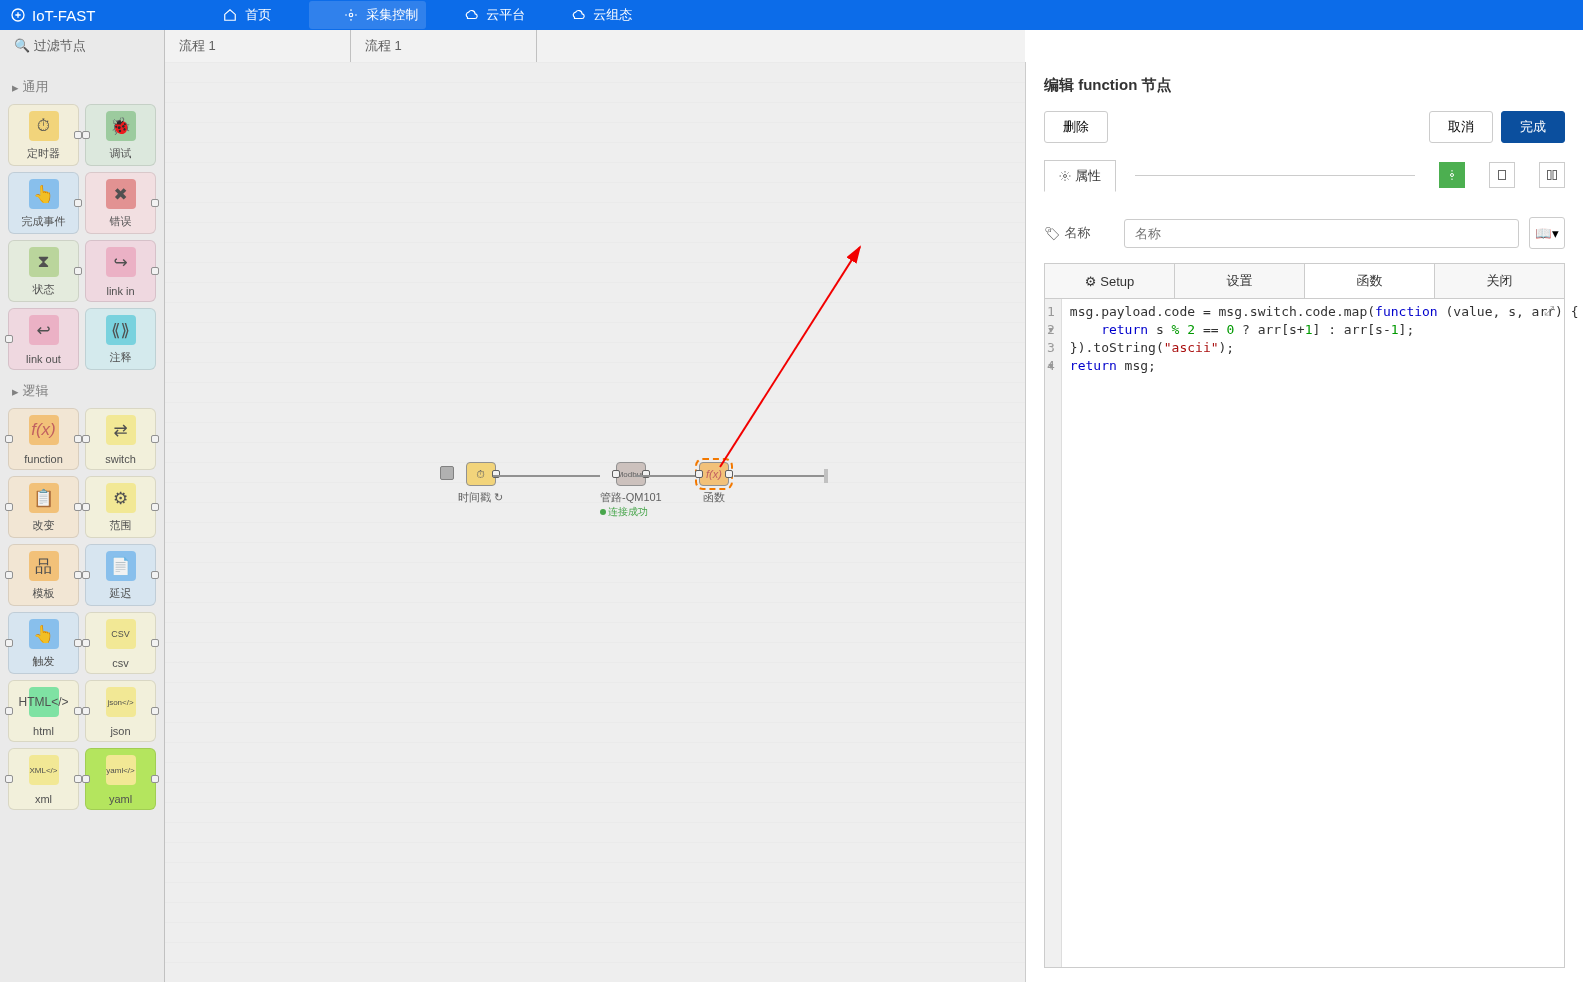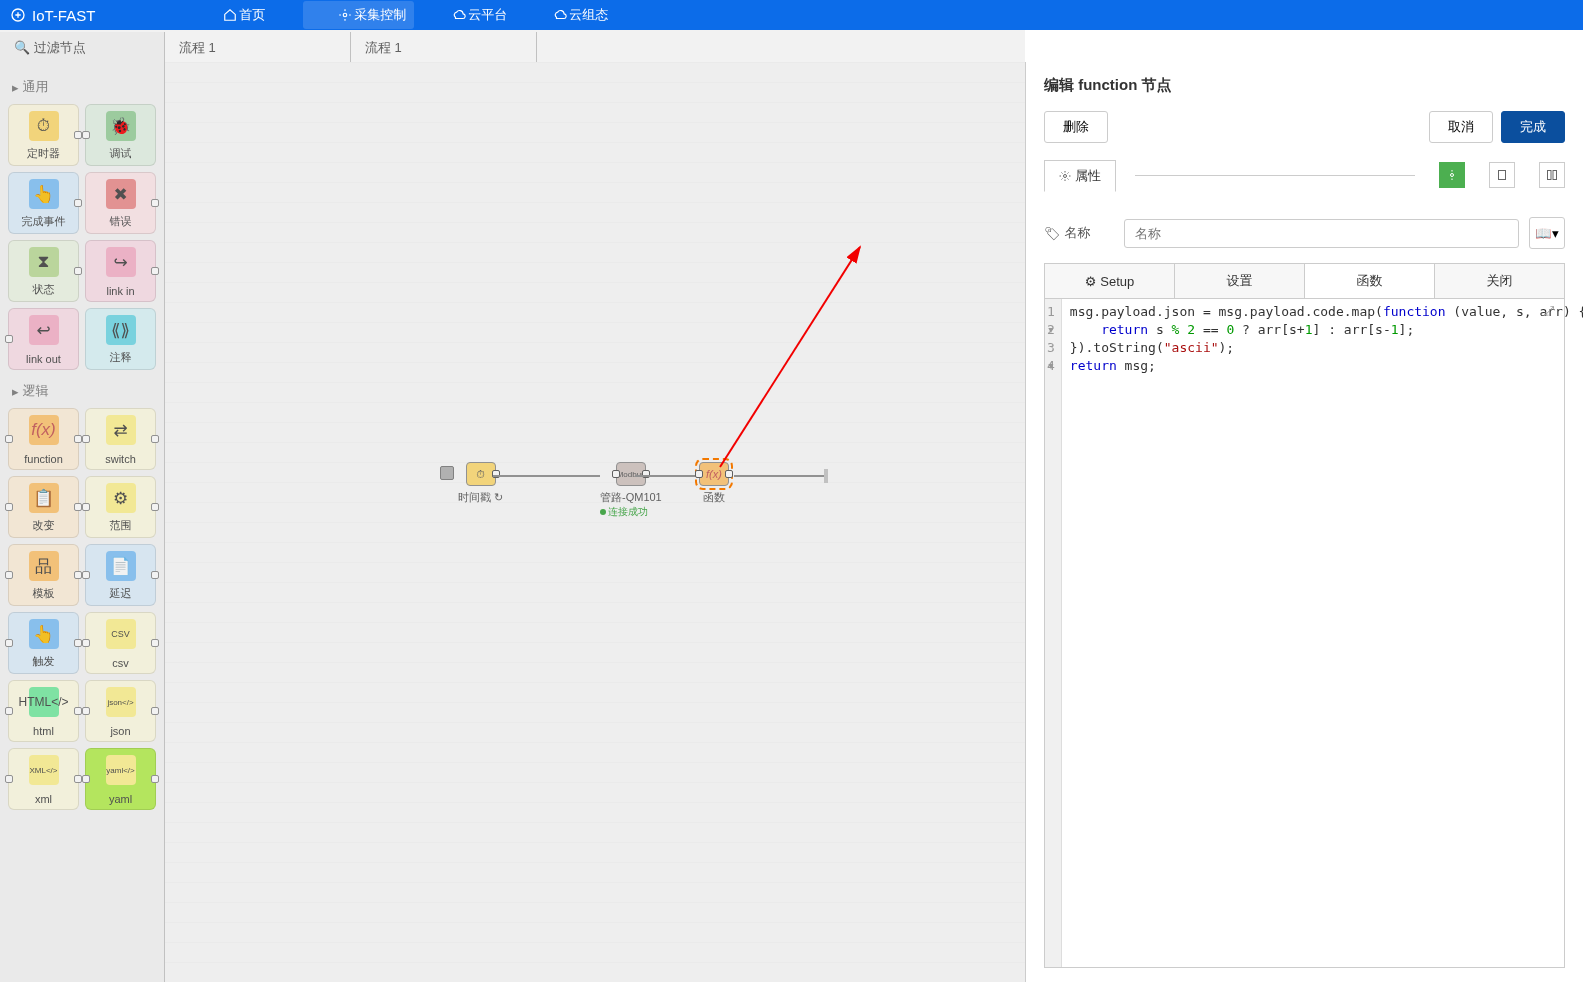--- a/index.html
+++ b/index.html
@@ -2,24 +2,24 @@
 <html><head>
 <meta charset="utf-8">
 <style>
 * { box-sizing: border-box; margin: 0; padding: 0; }
 body { font-family: "Microsoft YaHei", Arial, sans-serif; font-size: 14px; color: #333; overflow: hidden; width: 1583px; height: 982px; position: relative; background: #fff; }
 
 .top-nav { height: 30px; background: #0c6ce9; display: flex; align-items: center; padding: 0 10px; color: #fff; }
 .logo { font-size: 15px; font-weight: 500; display: flex; align-items: center; gap: 6px; }
 .logo-icon { width: 16px; height: 16px; }
 .nav-items { display: flex; margin-left: 120px; gap: 30px; }
-.nav-item { display: flex; align-items: center; gap: 2px; font-size: 13px; cursor: pointer; padding: 5px 8px; }
+.nav-item { display: flex; align-items: center; gap: 8px; font-size: 13px; cursor: pointer; padding: 5px 8px; }
 .nav-item.active { background: rgba(255,255,255,0.15); border-radius: 3px; padding-left: 35px; }
 
-.tabs-row { height: 40px; border-bottom: 5px solid #be185d; display: flex; align-items: center; }
+.tabs-row { height: 40px; border-bottom: 2px solid #be185d; display: flex; }
 .tab { padding: 0 14px; line-height: 32px; border-right: 1px solid #ccc; font-size: 13px; color: #666; cursor: pointer; background: #fff; }
 .tab.filter { background: #f7f7f7; width:165px; }
 .tab.flow { width: 186px; }
 
 .main-area { position: absolute; top: 62px; left: 0; right: 0; bottom: 0; display: flex; }
 
 .palette { width: 165px; background: #f7f7f7; border-right: 1px solid #ccc; overflow-y: auto; padding: 8px 4px; }
 .palette-cat { font-size: 13px; color: #888; padding: 4px 8px; margin-top: 4px; display:flex; align-items:center; gap:4px; }
 .palette-grid { display: grid; grid-template-columns: 1fr 1fr; gap: 6px; padding: 4px; }
 .pnode { height: 62px; border-radius: 6px; display: flex; flex-direction: column; align-items: center; justify-content: flex-end; font-size: 11px; color: #555; padding-bottom: 4px; position: relative; cursor: move; border: 1px solid rgba(0,0,0,0.1); }
@@ -347,21 +347,21 @@
         </div>
     </div>
 
     <div class="code-editor">
       <div class="gutter">
         <div class="ln"><span>1</span> <span>▾</span></div>
         <div class="ln"><span>2</span></div>
         <div class="ln"><span>3</span> <span>▾</span></div>
         <div class="ln"><span>4</span></div>
       </div>
-      <div class="code-area"><span>msg.payload.json = msg.payload.code.map(</span><span class="kw">function</span><span> (value, s, arr) {</span>
+      <div class="code-area"><span>msg.payload.code = msg.switch.code.map(</span><span class="kw">function</span><span> (value, s, arr) {</span>
 <span>    </span><span class="kw">return</span><span> s </span><span class="num">%</span><span> </span><span class="num">2</span><span> == </span><span class="num">0</span><span> ? arr[s+</span><span class="num">1</span><span>] : arr[s-</span><span class="num">1</span><span>];</span>
 <span>}).toString(</span><span class="str">"ascii"</span><span>);</span>
 <span class="kw">return</span><span> msg;</span></div>
       <div class="expand-icon">⤢</div>
     </div>
   </div>
 </div>
 
 <div class="dim-overlay"></div>
 

